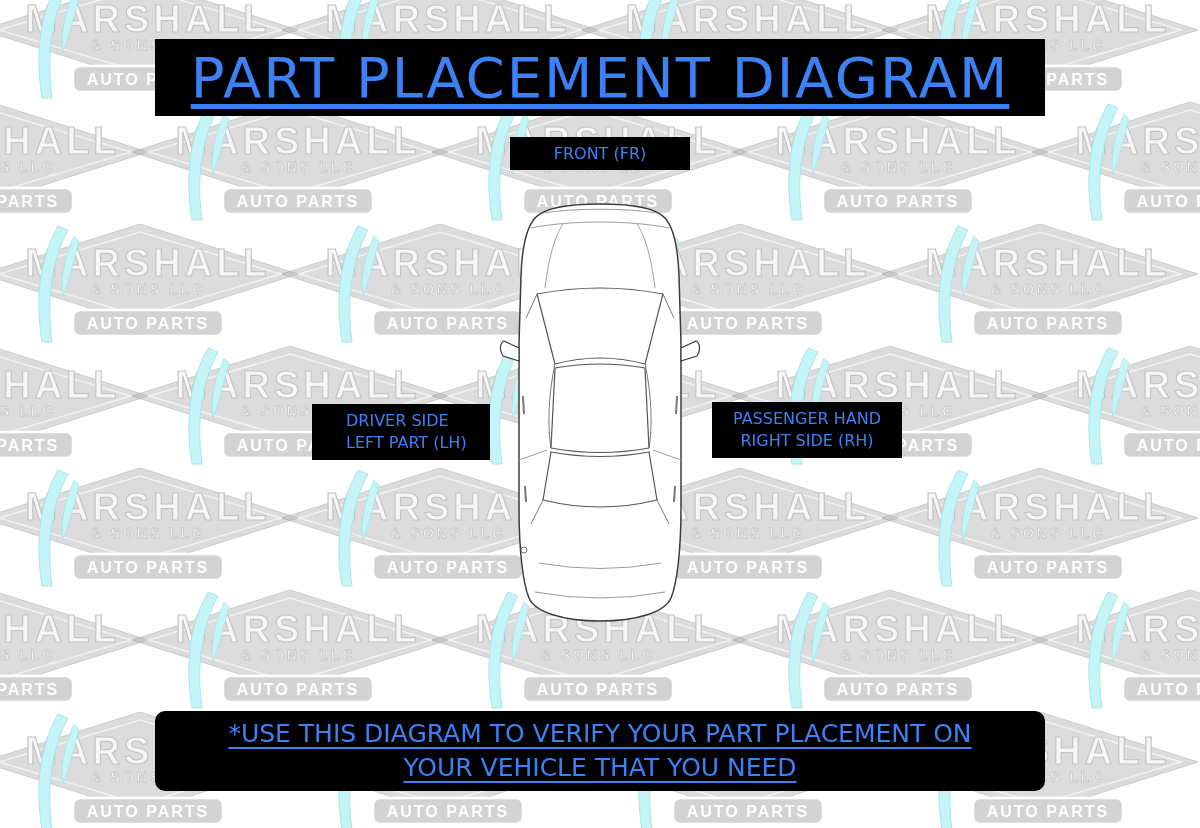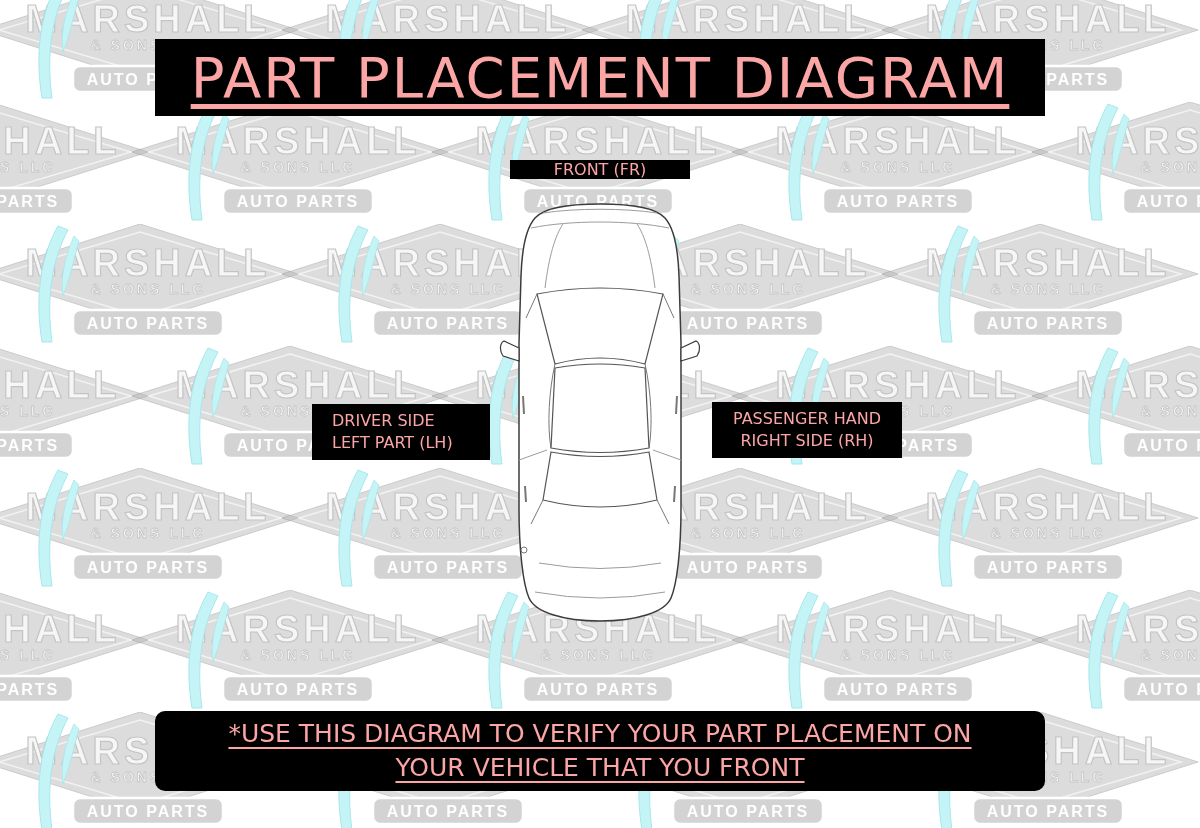--- a/index.html
+++ b/index.html
@@ -24,47 +24,47 @@
     height: 120px;
     opacity: 0.45;
     pointer-events: none;
   }
 
   
   .fg { position: absolute; z-index: 2; }
 
   .black-box {
     background: #000000;
-    color: #fca5a5;
+    color: #3b82f6;
     display: flex;
     align-items: center;
     justify-content: center;
   }
 
   #title-banner {
     left: 155px; top: 39px;
     width: 890px; height: 77px;
   }
   #title-banner .title-text {
     font-size: 56px;
     letter-spacing: 2px;
     text-decoration: underline;
     text-underline-offset: 7px;
     white-space: nowrap;
   }
 
-  #label-front  { left: 510px; top: 160px; width: 180px; height: 19px; font-size: 16px; }
+  #label-front  { left: 510px; top: 137px; width: 180px; height: 33px; font-size: 16px; }
   #label-rear   { left: 512px; top: 652px; width: 186px; height: 35px; font-size: 16px; }
 
   #label-driver {
     left: 312px; top: 404px; width: 178px; height: 56px;
     flex-direction: column;
     align-items: flex-start;
     justify-content: center;
-    padding-left: 20px;
+    padding-left: 34px;
     box-sizing: border-box;
     font-size: 16px;
     line-height: 1.35;
   }
   #label-passenger {
     left: 712px; top: 402px; width: 190px; height: 56px;
     flex-direction: column;
     align-items: center;
     justify-content: center;
     font-size: 16px;
@@ -277,16 +277,16 @@
   </div>
 
   <div id="label-passenger" class="fg black-box">
     <span>PASSENGER HAND</span>
     <span>RIGHT SIDE (RH)</span>
   </div>
 
 
   <div id="footer-banner" class="fg black-box">
     <span class="footer-line">*USE THIS DIAGRAM TO VERIFY YOUR PART PLACEMENT ON</span>
-    <span class="footer-line">YOUR VEHICLE THAT YOU FRONT</span>
+    <span class="footer-line">YOUR VEHICLE THAT YOU NEED</span>
   </div>
 
 </div>
 
 </body></html>

